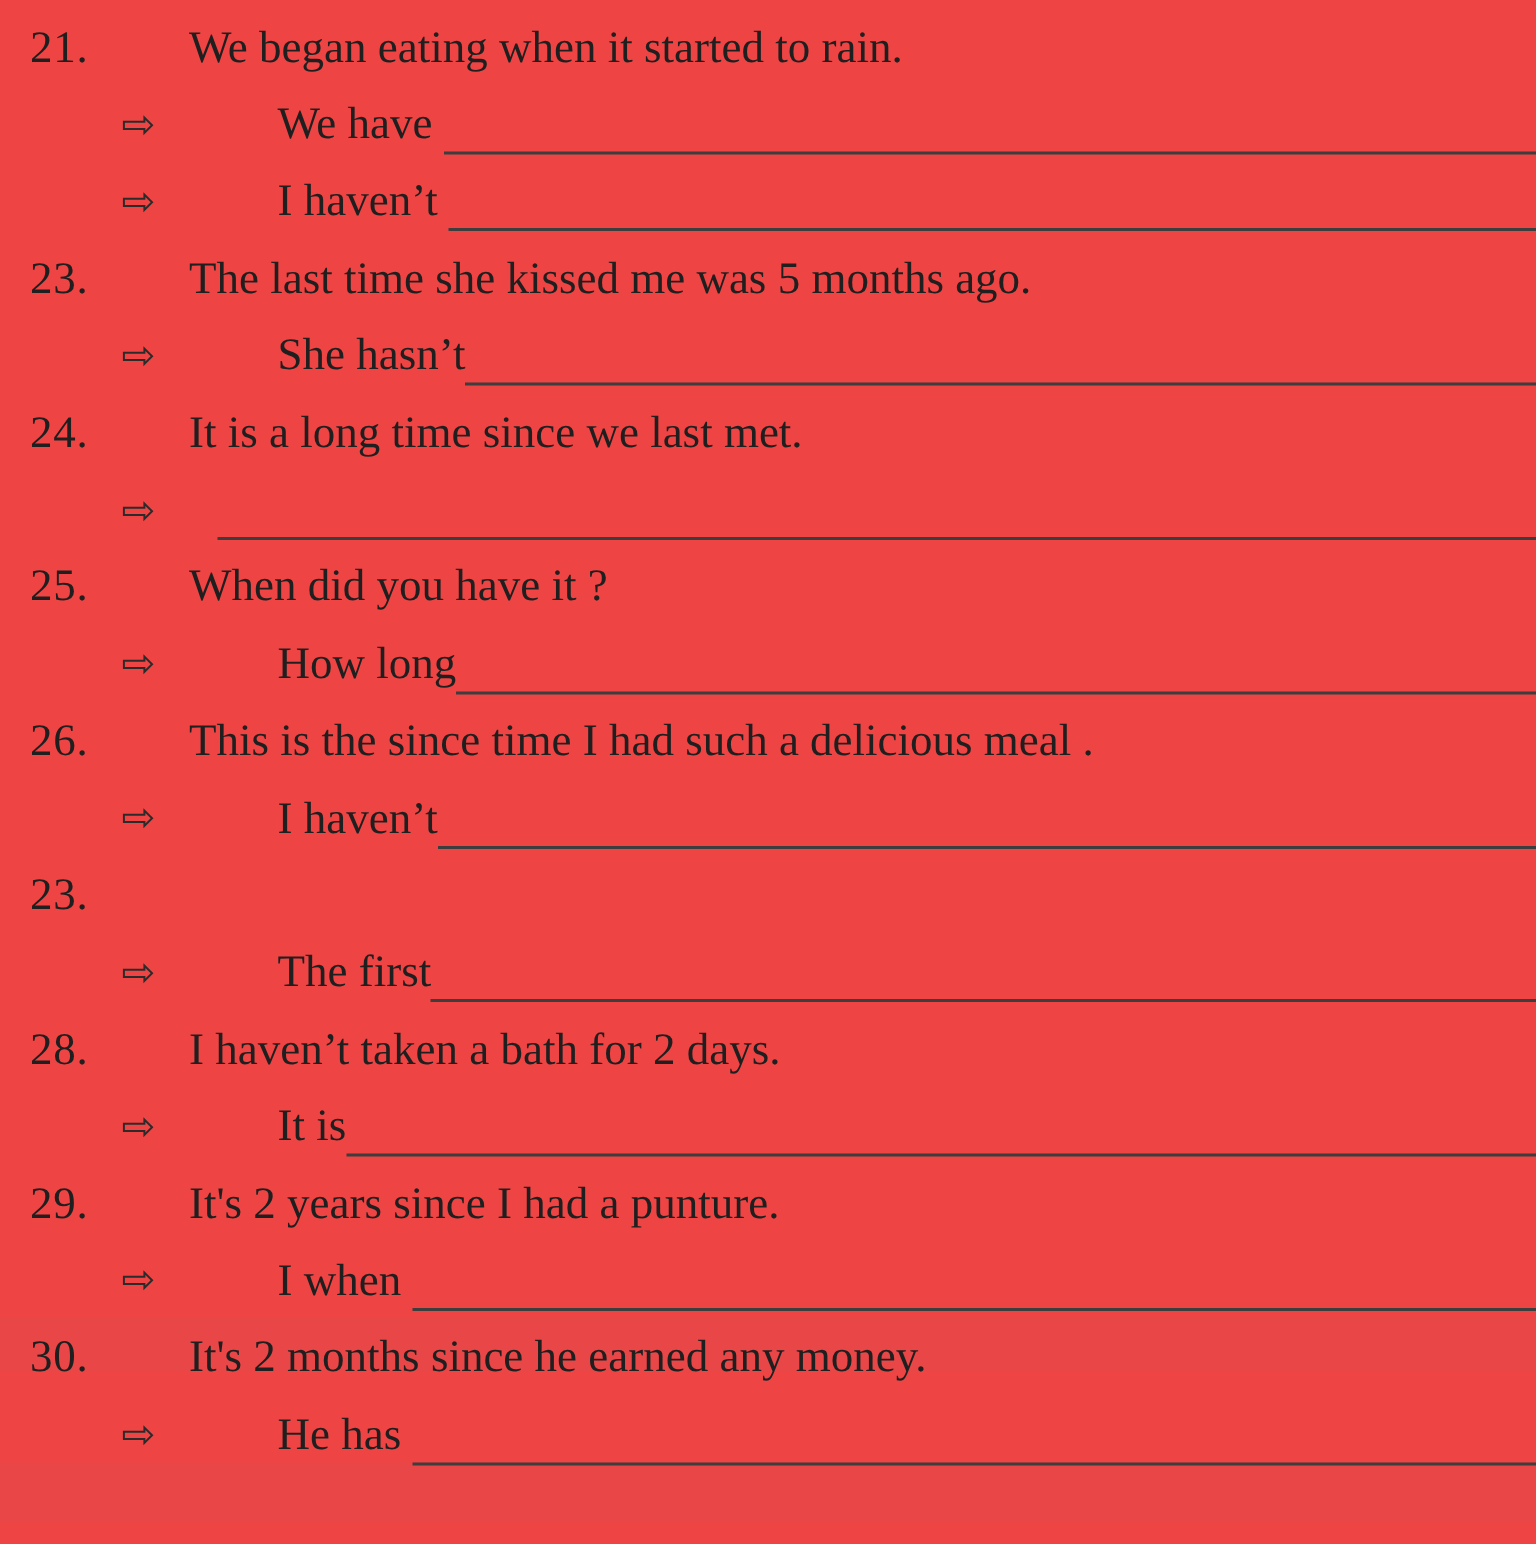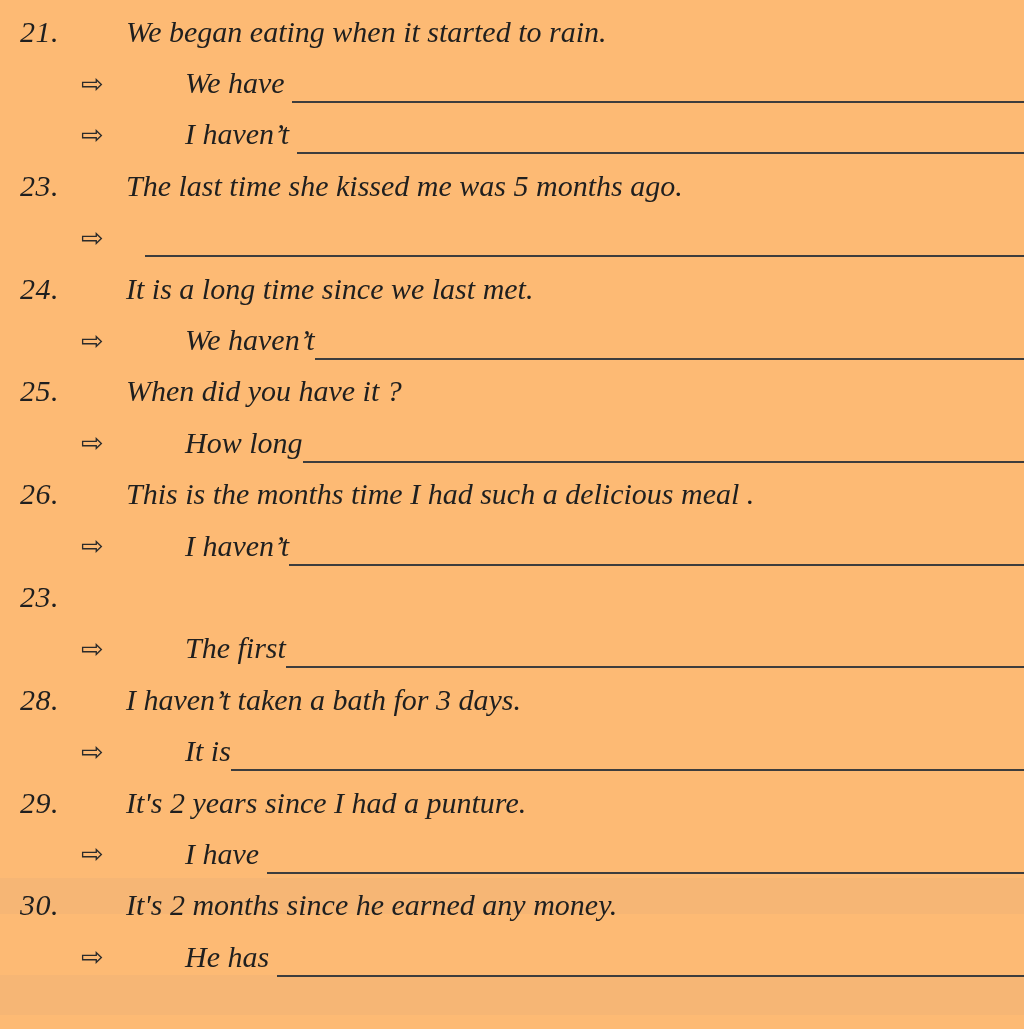--- a/index.html
+++ b/index.html
@@ -2,26 +2,25 @@
 <html><head>
 <meta charset="utf-8">
 <style>
   html, body { margin: 0; padding: 0; background: #ffffff; }
   .page {
     position: relative;
     width: 1024px;
     height: 1029px;
     box-sizing: border-box;
     padding-top: 6px;
-    background: #fdba74;
+    background: #ef4444;
     overflow: hidden;
     font-family: "Liberation Serif", "DejaVu Serif", serif;
     font-size: 30px;
     color: #1f1f1f;
-    font-style: italic;
   }
   .row {
     height: 51.4px;
     display: flex;
     align-items: center;
     position: relative;
     z-index: 1;
   }
   .sentence-row { padding-left: 20px; }
   .num {
@@ -86,52 +85,52 @@
     </div>
   </div>
 
   <div>
     <div class="row sentence-row">
       <span class="num">23.</span>
       <span class="sentence">The last time she kissed me was 5 months ago.</span>
     </div>
     <div class="row answer-row">
       <span class="arrow">⇨</span>
+      <span class="stem">She hasn’t</span>
       <span class="blank"></span>
     </div>
   </div>
 
   <div>
     <div class="row sentence-row">
       <span class="num">24.</span>
       <span class="sentence">It is a long time since we last met.</span>
     </div>
     <div class="row answer-row">
       <span class="arrow">⇨</span>
-      <span class="stem">We haven’t</span>
       <span class="blank"></span>
     </div>
   </div>
 
   <div>
     <div class="row sentence-row">
       <span class="num">25.</span>
       <span class="sentence">When did you have it ?</span>
     </div>
     <div class="row answer-row">
       <span class="arrow">⇨</span>
       <span class="stem">How long</span>
       <span class="blank"></span>
     </div>
   </div>
 
   <div>
     <div class="row sentence-row">
       <span class="num">26.</span>
-      <span class="sentence">This is the months time I had such a delicious meal .</span>
+      <span class="sentence">This is the since time I had such a delicious meal .</span>
     </div>
     <div class="row answer-row">
       <span class="arrow">⇨</span>
       <span class="stem">I haven’t</span>
       <span class="blank"></span>
     </div>
   </div>
 
   <div>
     <div class="row sentence-row">
@@ -140,37 +139,37 @@
     <div class="row answer-row">
       <span class="arrow">⇨</span>
       <span class="stem">The first</span>
       <span class="blank"></span>
     </div>
   </div>
 
   <div>
     <div class="row sentence-row">
       <span class="num">28.</span>
-      <span class="sentence">I haven’t taken a bath for 3 days.</span>
+      <span class="sentence">I haven’t taken a bath for 2 days.</span>
     </div>
     <div class="row answer-row">
       <span class="arrow">⇨</span>
       <span class="stem">It is</span>
       <span class="blank"></span>
     </div>
   </div>
 
   <div>
     <div class="row sentence-row">
       <span class="num">29.</span>
       <span class="sentence">It's 2 years since I had a punture.</span>
     </div>
     <div class="row answer-row">
       <span class="arrow">⇨</span>
-      <span class="stem">I have </span>
+      <span class="stem">I when </span>
       <span class="blank"></span>
     </div>
   </div>
 
   <div>
     <div class="row sentence-row">
       <span class="num">30.</span>
       <span class="sentence">It's 2 months since he earned any money.</span>
     </div>
     <div class="row answer-row">

